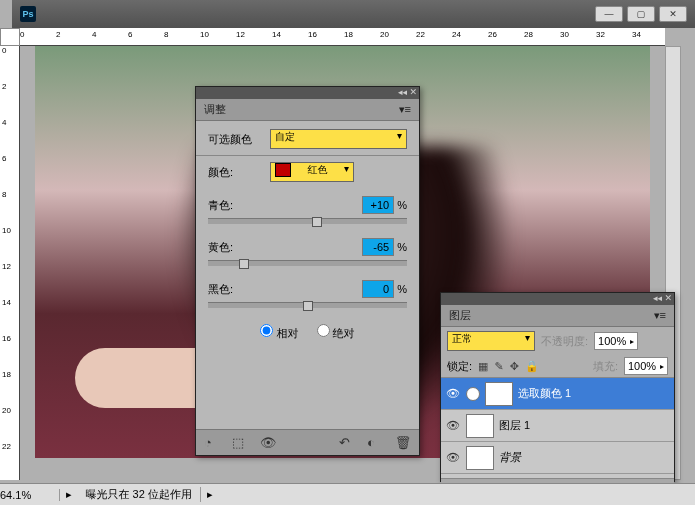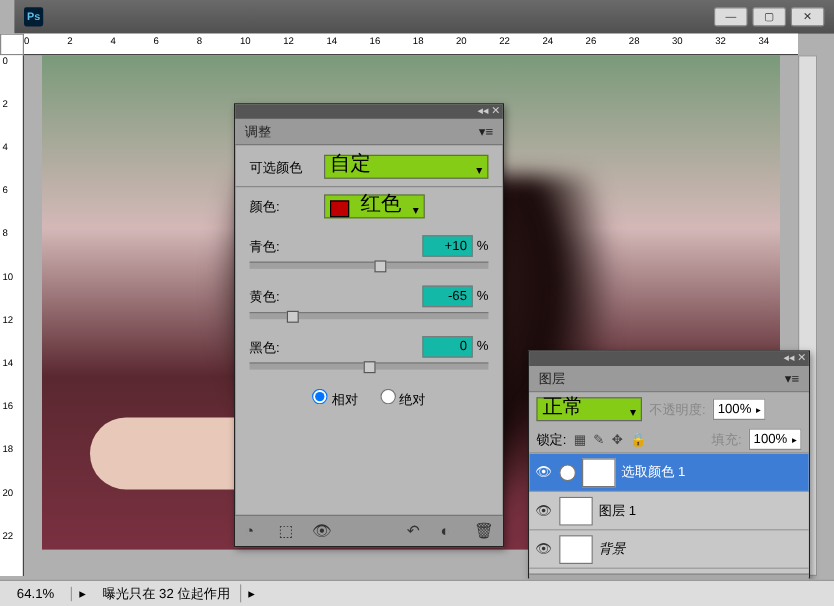--- a/index.html
+++ b/index.html
@@ -19,37 +19,37 @@
 .ruler-corner { position: absolute; top: 28px; left: 0; width: 20px; height: 18px; background: #fff; border: 1px solid #888; }
 
 
 .canvas { position: absolute; top: 46px; left: 35px; width: 615px; height: 412px; background: linear-gradient(180deg, #7a9a7a 0%, #d4b8b8 35%, #5a2830 65%, #7a3040 100%); overflow: hidden; }
 .canvas::before { content:""; position:absolute; top:100px; left:140px; width:340px; height:300px; background: radial-gradient(ellipse at 50% 30%, #3a2020 0%, #1a0a0a 50%, transparent 70%); filter: blur(8px); }
 .arm { position:absolute; bottom:50px; left:40px; width:250px; height:60px; background:#e8c8b8; border-radius:30px; }
 
 
 .scroll-v { position: absolute; top: 46px; right: 14px; width: 16px; bottom: 25px; background: #ddd; border: 1px solid #999; }
 .statusbar { position: absolute; bottom: 0; left: 0; right: 0; height: 22px; background: #ddd; border-top: 1px solid #888; display: flex; align-items: center; font-size: 11px; }
-.statusbar .zoom { width: 60px; border-right: 1px solid #999; padding: 0 14px; }
+.statusbar .zoom { width: 60px; border-right: 1px solid #999; padding: 0 0; }
 .statusbar .info { padding: 0 8px; border-right: 1px solid #999; }
 
 
 .panel-adjust { position: absolute; top: 86px; left: 195px; width: 225px; height: 370px; background: #b8b8b8; border: 1px solid #222; box-shadow: 2px 2px 6px rgba(0,0,0,0.4); }
 .panel-hdr { height: 12px; background: #555; position: relative; }
 .panel-hdr .cls { position: absolute; right: 2px; top: 0; color: #ccc; font-size: 9px; }
 .panel-tab { height: 22px; background: #9a9a9a; display: flex; align-items: center; padding: 0 8px; font-size: 11px; color: #222; border-bottom: 1px solid #777; }
 .panel-body { padding: 8px 12px; font-size: 11px; }
 .row { display: flex; align-items: center; margin-bottom: 6px; gap: 6px; }
 .label { width: 56px; }
-.select { flex: 1; height: 20px; background: #84cc16; border: 1px solid #666; padding: 0 4px; display: flex; align-items: flex-end; justify-content: space-between; font-size: 17px; }
+.select { flex: 1; height: 20px; background: #fde047; border: 1px solid #666; padding: 0 4px; display: flex; align-items: flex-start; justify-content: space-between; font-size: 10px; }
 .select::after { content: "▾"; font-size: 10px; }
 .swatch { width: 16px; height: 14px; border: 1px solid #000; display: inline-block; }
 .slider-row { margin: 14px 0 4px; }
 .slider-row .lbl { display: flex; justify-content: space-between; align-items: center; }
-.slider-row input[type=text] { width: 42px; height: 18px; text-align: right; padding: 0 4px; border: 1px solid #7a7a7a; background: #14b8a6; font-size: 11px; }
+.slider-row input[type=text] { width: 32px; height: 18px; text-align: right; padding: 0 4px; border: 1px solid #7a7a7a; background: #0ea5e9; font-size: 11px; }
 .slider { height: 6px; background: #a0a0a0; border-top: 1px solid #777; margin-top: 4px; position: relative; }
 .slider .thumb { position: absolute; top: -2px; width: 10px; height: 10px; background: #ccc; border: 1px solid #555; transform: translateX(-50%); }
 .radios { display: flex; gap: 18px; justify-content: center; margin-top: 16px; }
 .panel-ftr { position: absolute; bottom: 0; left: 0; right: 0; height: 26px; background: #9a9a9a; border-top: 1px solid #777; display: flex; align-items: center; padding: 0 8px; gap: 12px; }
 .panel-ftr .ic { width: 16px; height: 16px; color: #333; font-size: 13px; }
 
 
 .panel-layers { position: absolute; top: 292px; left: 440px; width: 235px; height: 190px; background: #b8b8b8; border: 1px solid #222; box-shadow: 2px 2px 6px rgba(0,0,0,0.4); font-size: 11px; }
 .blend-row { display: flex; align-items: center; padding: 4px 6px; gap: 6px; background: #b0b0b0; }
 .blend-row .select { width: 88px; flex: none; }

